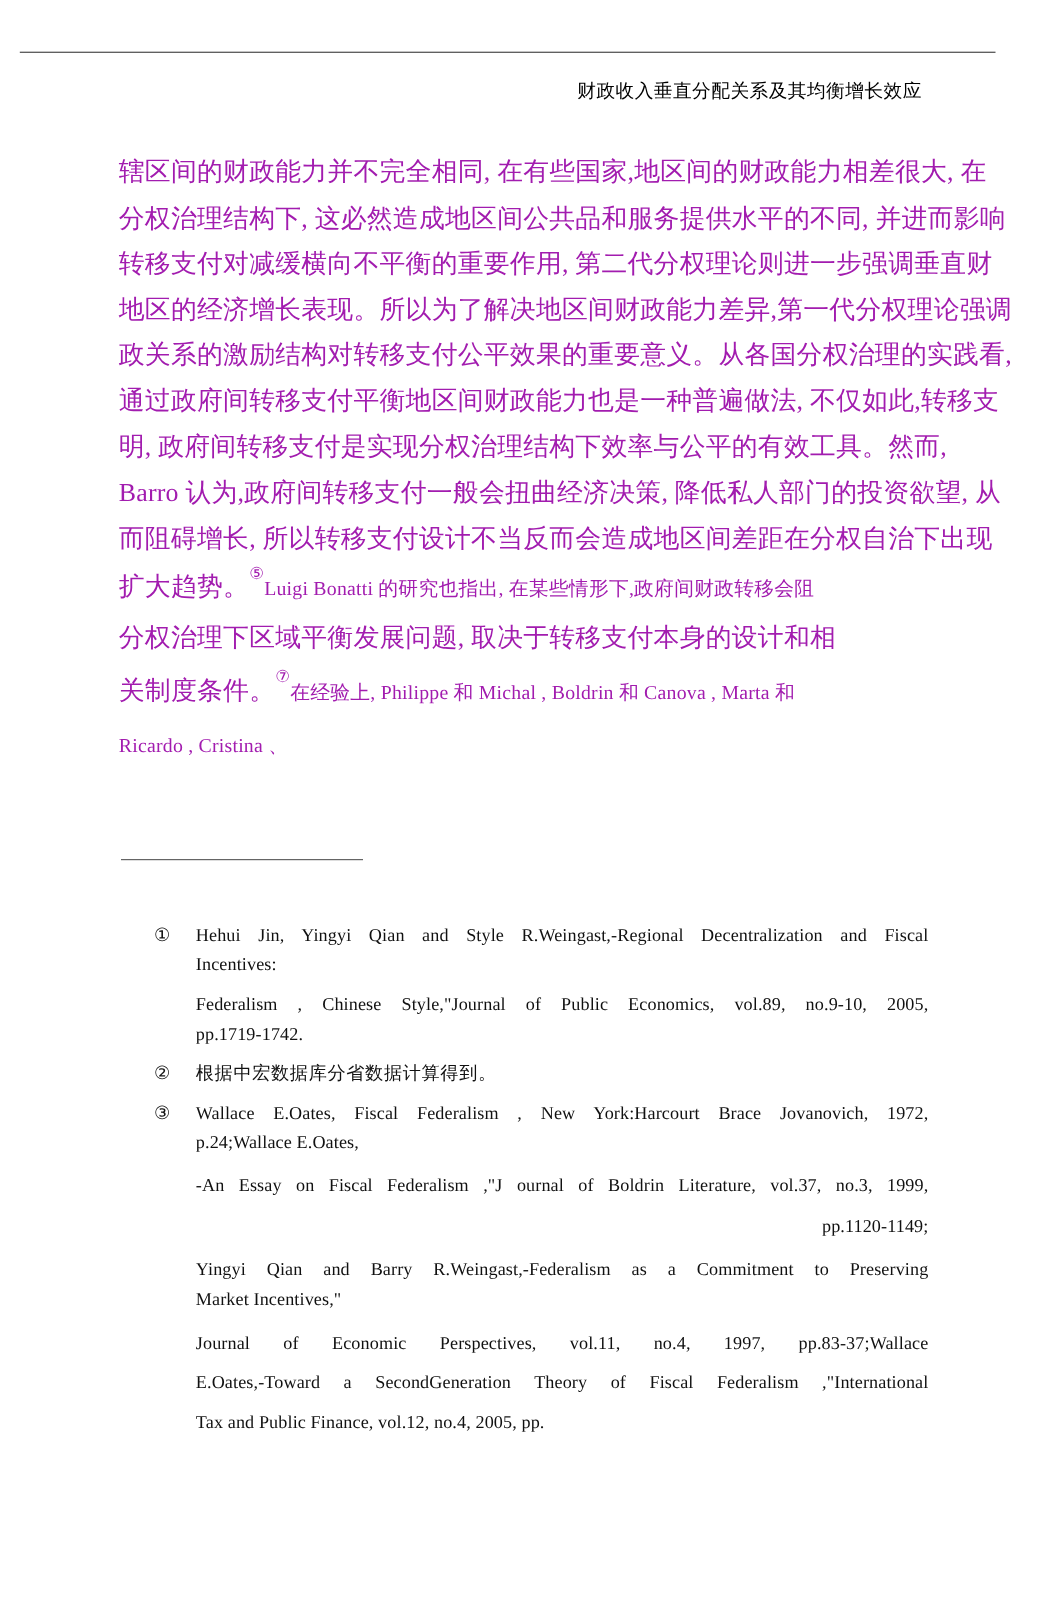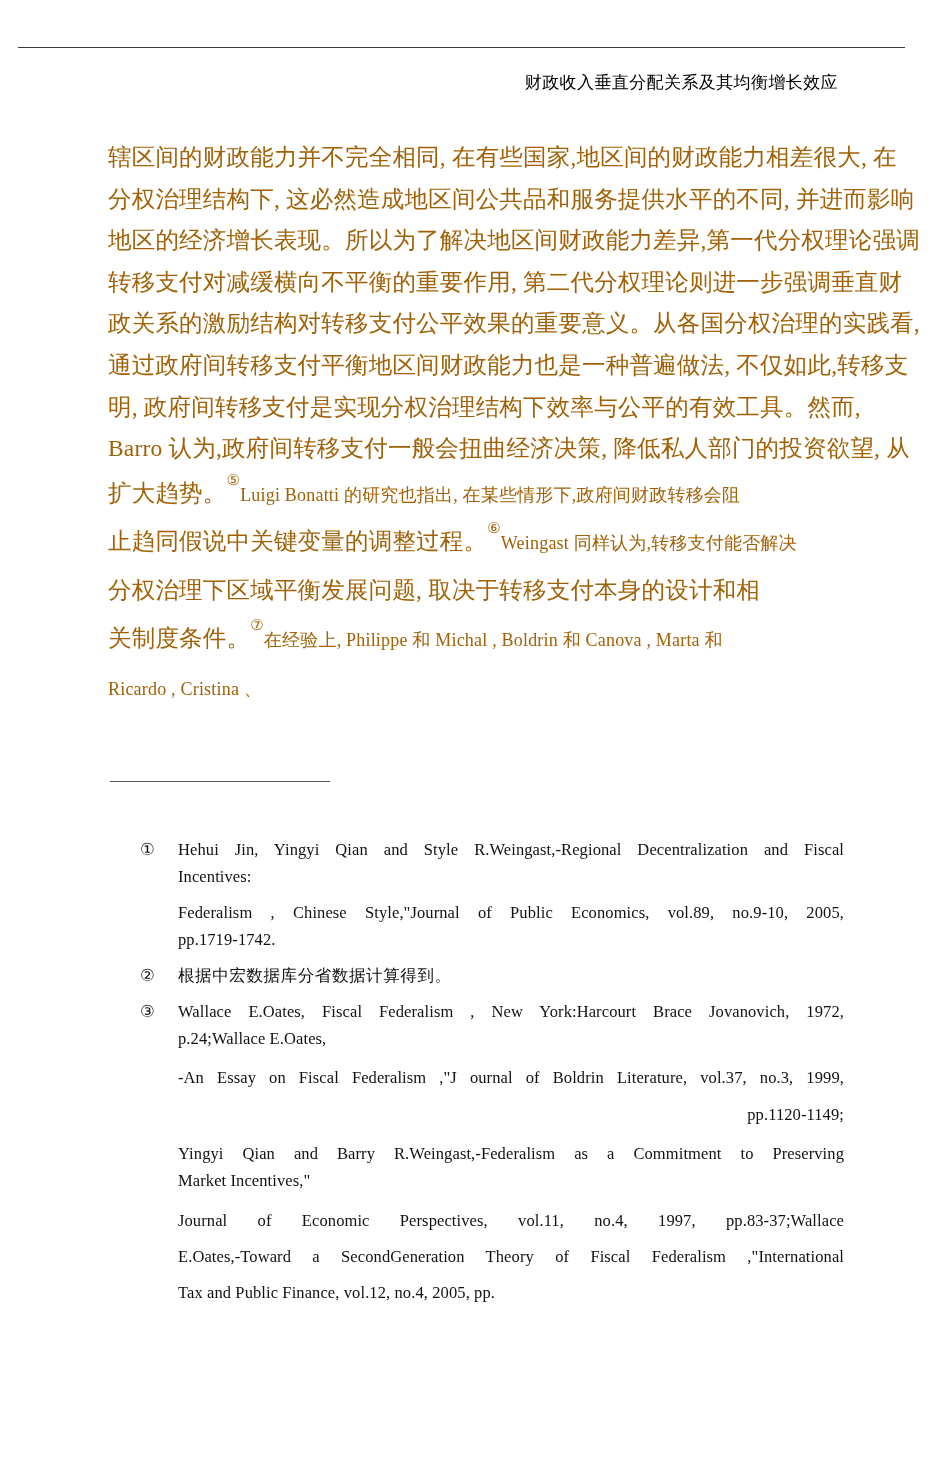--- a/index.html
+++ b/index.html
@@ -45,21 +45,21 @@
     left: 108px;
     top: 137px;
     width: 733px;
   }
   .bline {
     font-size: 23.5px;
     line-height: 41.6px;
     height: 41.6px;
     letter-spacing: 0.2px;
     white-space: nowrap;
-    color: #a16207;
+    color: #a21caf;
   }
   
   .bline.loose1 { line-height: 46px; height: 46px; }
   .bline.loose2 { line-height: 51px; height: 51px; }
 
   .bline .lat { font-size: 18px; }
 
   
   .just {
     display: flex;
@@ -133,45 +133,45 @@
 
   <div class="body-block">
 
     <div class="bline">
       <span class="just"><span>辖区间的财政能力并不完全相同, 在有些国家,地区间的财政能力相差很大, 在</span></span>
     </div>
     <div class="bline">
       <span class="just"><span>分权治理结构下, 这必然造成地区间公共品和服务提供水平的不同, 并进而影响</span></span>
     </div>
     <div class="bline">
+      <span class="just"><span>转移支付对减缓横向不平衡的重要作用, 第二代分权理论则进一步强调垂直财</span></span>
+    </div>
+    <div class="bline">
       <span class="just"><span>地区的经济增长表现。所以为了解决地区间财政能力差异,第一代分权理论强调</span></span>
     </div>
     <div class="bline">
-      <span class="just"><span>转移支付对减缓横向不平衡的重要作用, 第二代分权理论则进一步强调垂直财</span></span>
-    </div>
-    <div class="bline">
       <span class="just"><span>政关系的激励结构对转移支付公平效果的重要意义。从各国分权治理的实践看,</span></span>
     </div>
     <div class="bline">
       <span class="just"><span>通过政府间转移支付平衡地区间财政能力也是一种普遍做法, 不仅如此,转移支</span></span>
     </div>
     <div class="bline">
       <span>明, 政府间转移支付是实现分权治理结构下效率与公平的有效工具。然而,</span>
     </div>
     <div class="bline">
       <span class="just"><span>Barro 认为,政府间转移支付一般会扭曲经济决策, 降低私人部门的投资欲望, 从</span></span>
+    </div>
+    <div class="bline">
+      <span class="just"><span>而阻碍增长, 所以转移支付设计不当反而会造成地区间差距在分权自治下出现</span></span>
     </div>
 
     <div class="bline loose1">
       <span>扩大趋势。</span><span class="sup">⑤</span><span class="lat">Luigi Bonatti 的研究也指出, 在某些情形下,政府间财政转移会阻</span>
     </div>
 
-    <div class="bline loose2">
-      <span>止趋同假说中关键变量的调整过程。</span><span class="sup">⑥</span><span class="lat">Weingast 同样认为,转移支付能否解决</span>
-    </div>
 
     <div class="bline loose1">
       <span>分权治理下区域平衡发展问题, 取决于转移支付本身的设计和相</span>
     </div>
 
     <div class="bline loose2">
       <span>关制度条件。</span><span class="sup">⑦</span><span class="lat">在经验上, Philippe 和 Michal , Boldrin 和 Canova , Marta 和</span>
     </div>
 
     <div class="bline loose1">

